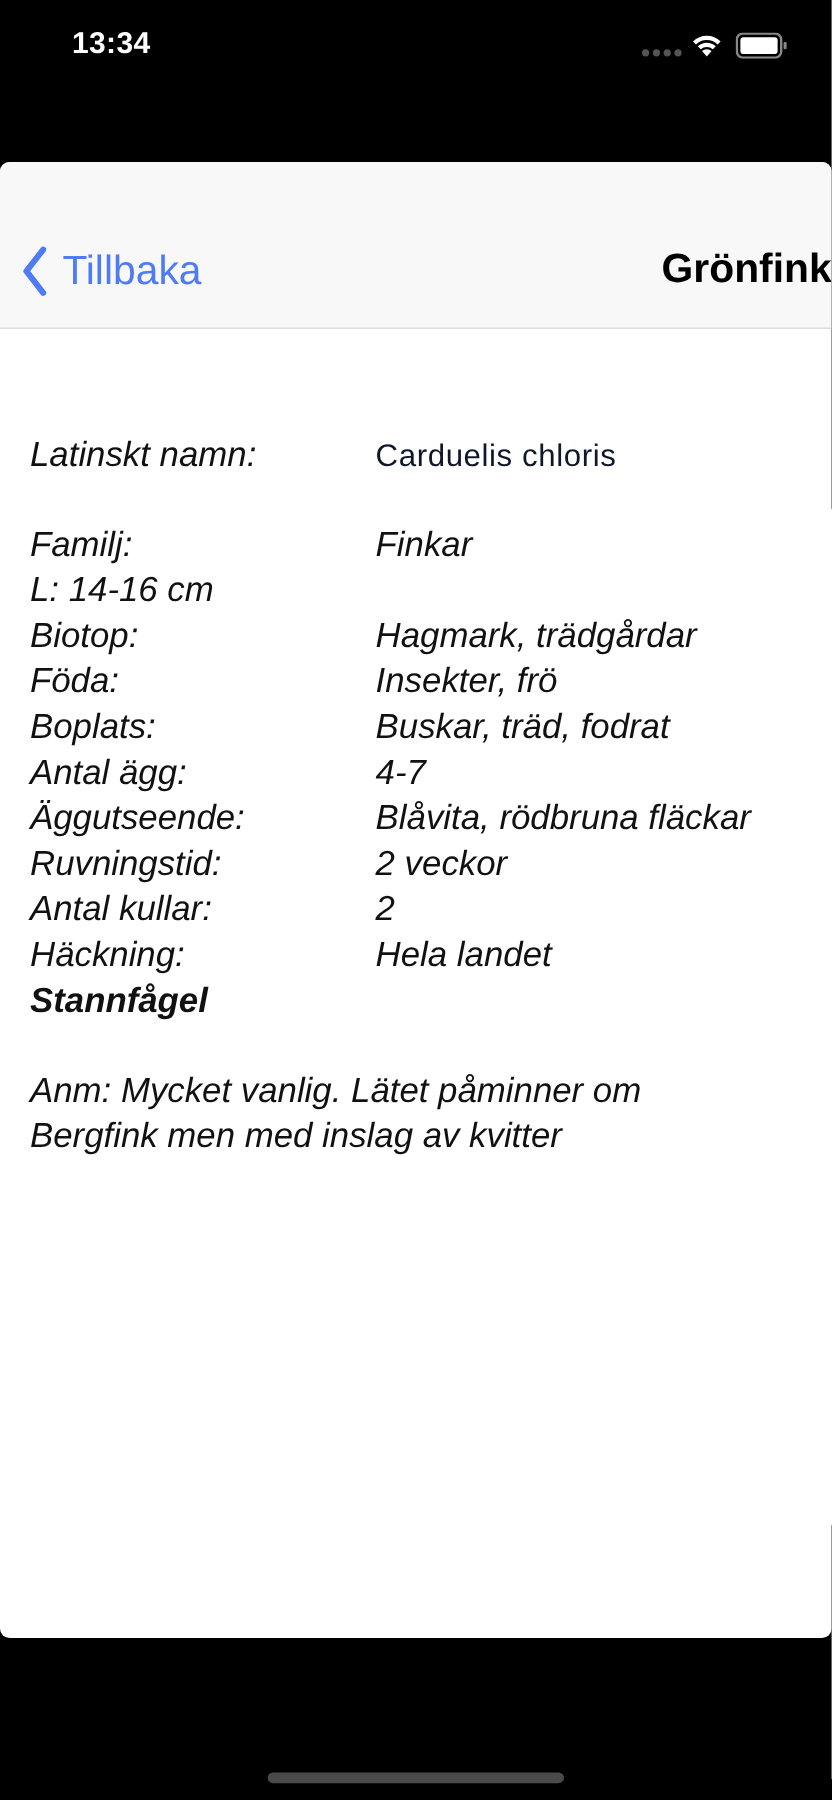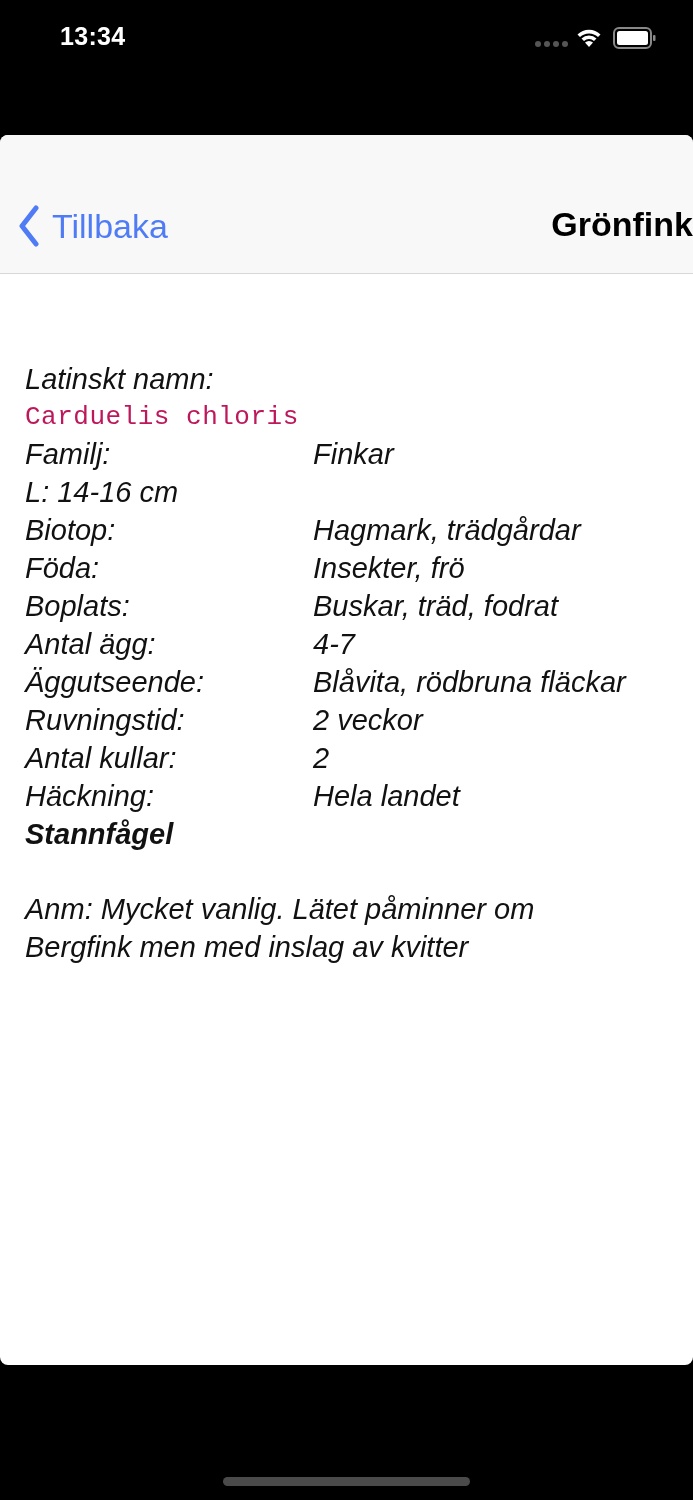--- a/index.html
+++ b/index.html
@@ -23,22 +23,22 @@
     background: #f8f8f8; border-bottom: 1px solid #d8d8d8;
   }
   .back-button { position: absolute; left: 18px; top: 70px; display: flex; align-items: center; color: #4f7cf5; cursor: pointer; }
   .back-button svg { display: block; }
   .back-label { font-size: 34px; margin-left: 12px; }
   .nav-title { position: absolute; left: 0; width: 693px; top: 70px; text-align: right; font-size: 34px; font-weight: bold; color: #000; }
 
   .content { position: absolute; left: 25px; top: 225px; width: 660px; color: #111; font-style: italic; font-size: 29px; }
   .row { display: flex; height: 38px; line-height: 38px; }
   .row .label { width: 288px; }
-  .latin-row { margin-bottom: 37px; flex-direction: column; }
-  .latin-value { font-family: Liberation Mono, monospace; font-style: normal; color: #be185d; font-size: 26px; letter-spacing: 0.5px; }
+  .latin-row { margin-bottom: 37px; }
+  .latin-value { font-family: Liberation Sans, sans-serif; font-style: normal; color: #0f172a; font-size: 26px; letter-spacing: 0.5px; }
   .resident { font-weight: bold; height: 38px; line-height: 38px; }
   .note { margin-top: 37px; line-height: 38px; width: 620px; }
 
   .home-indicator { position: absolute; left: 223px; top: 1477px; width: 247px; height: 9px; border-radius: 5px; background: #4a4a4a; }
 </style>
 </head>
 <body>
 
 <div class="status-bar">
   <div class="status-time">13:34</div>

